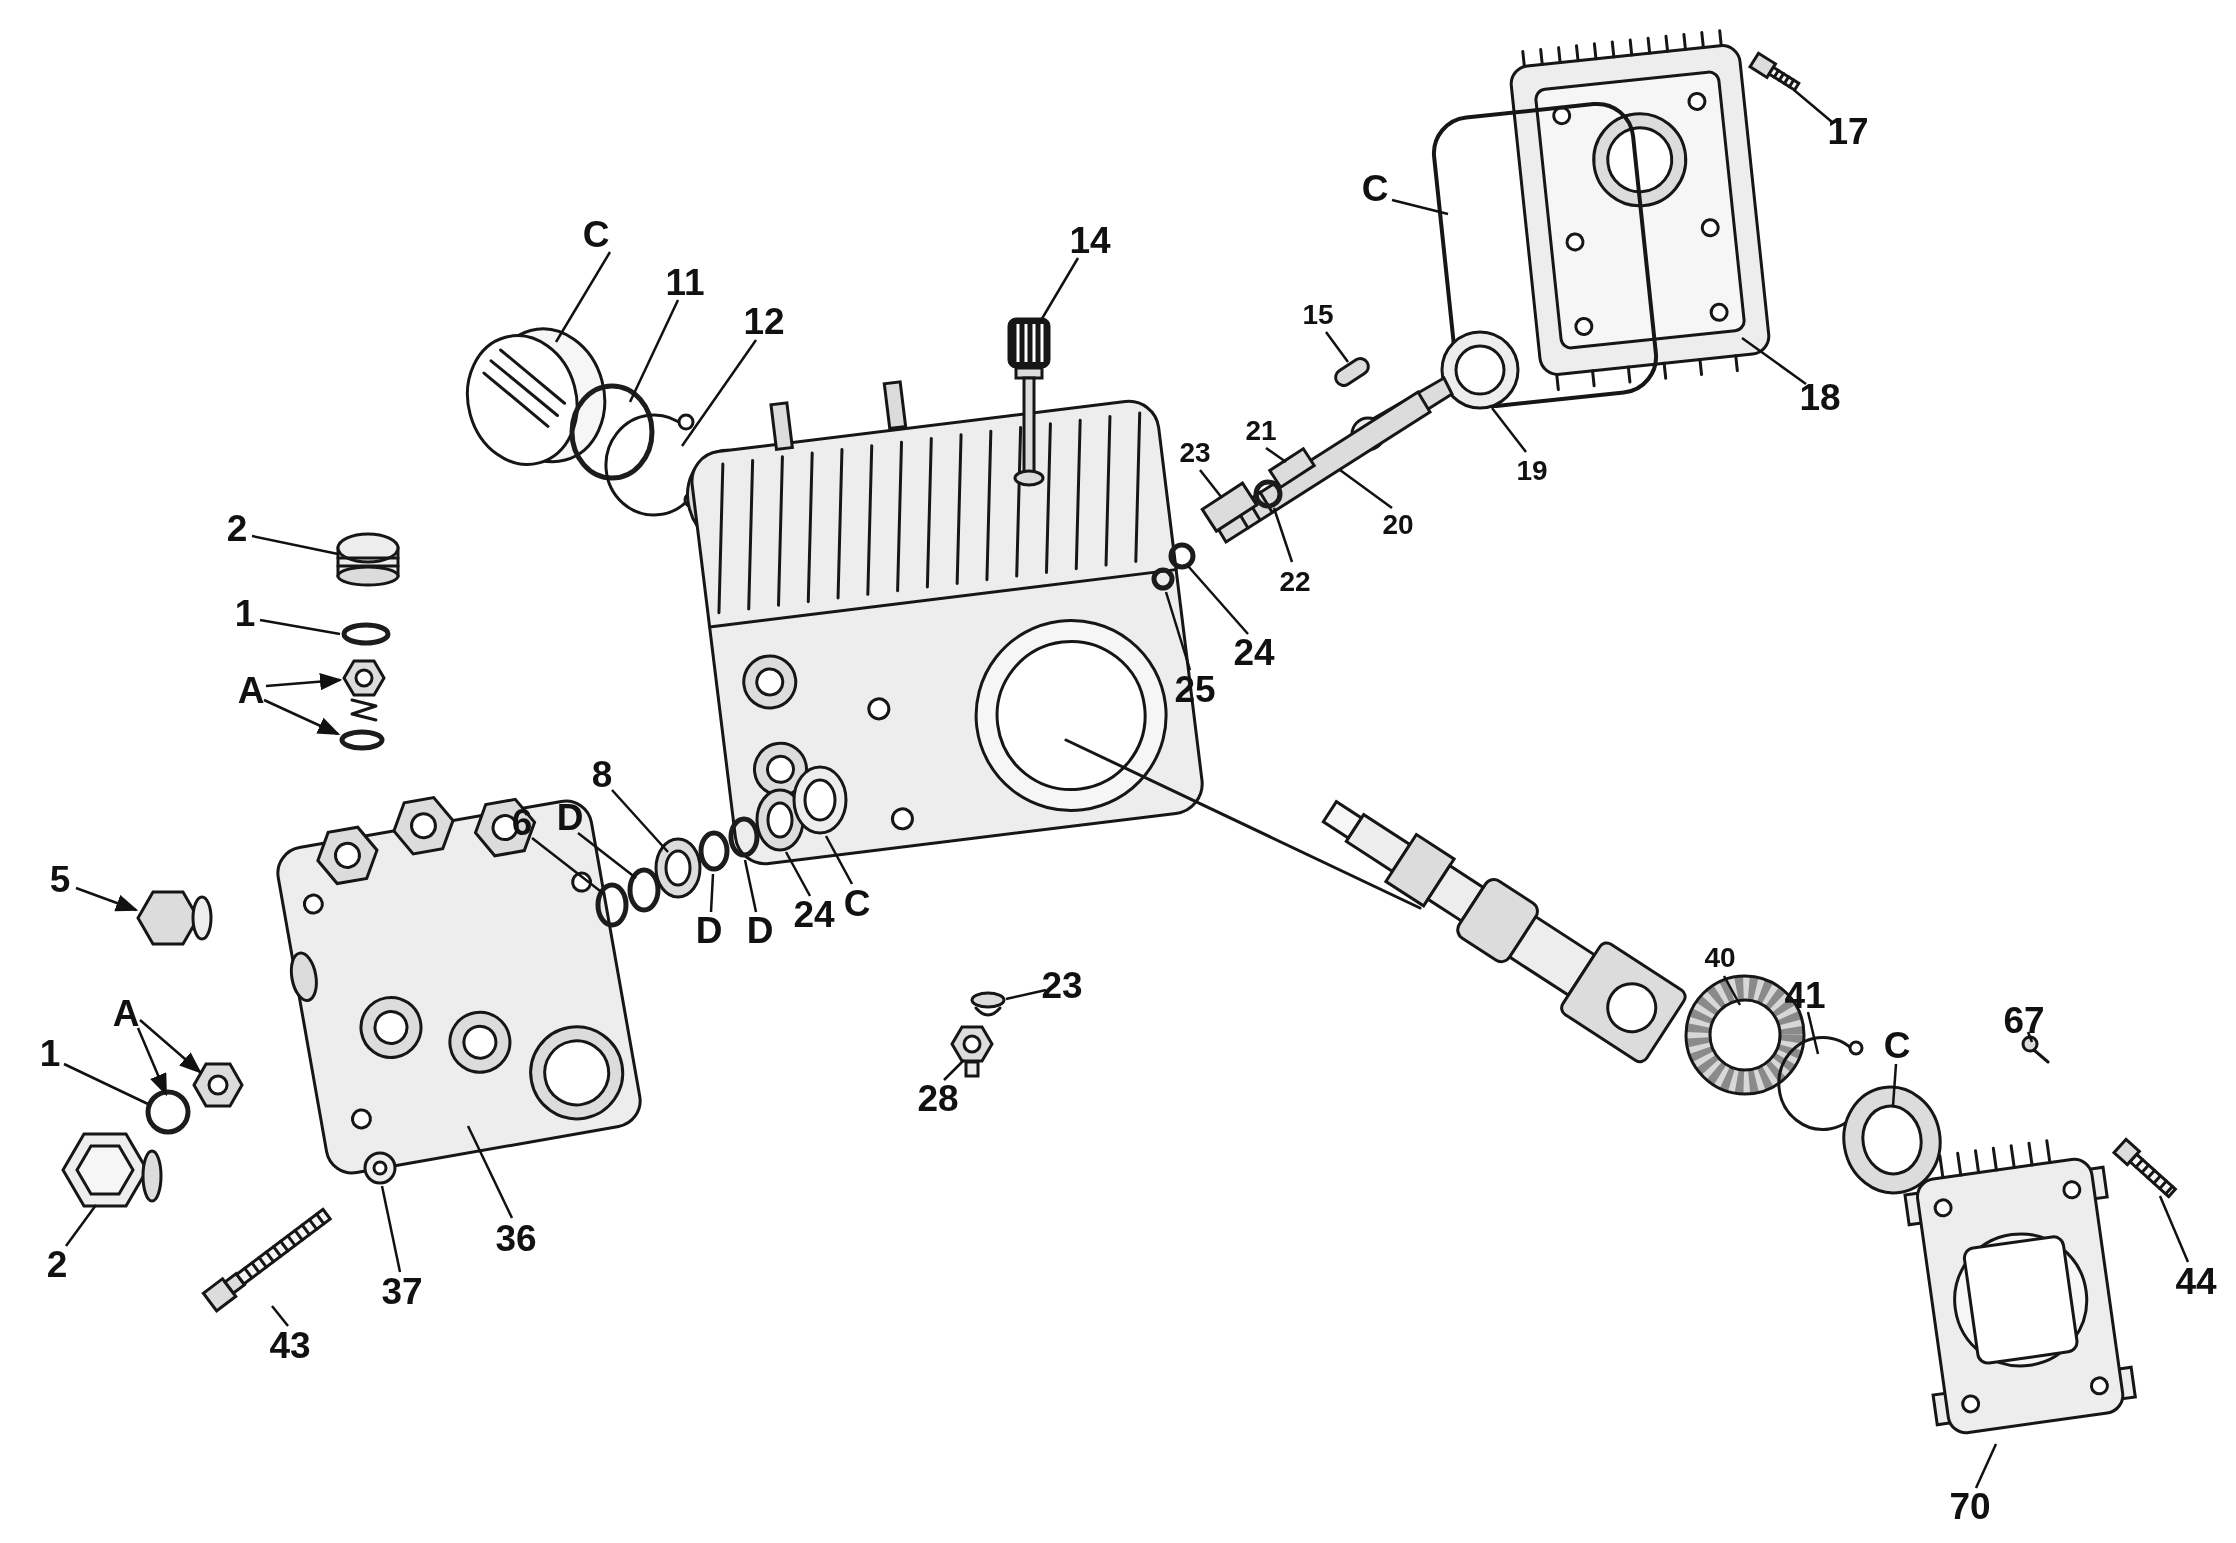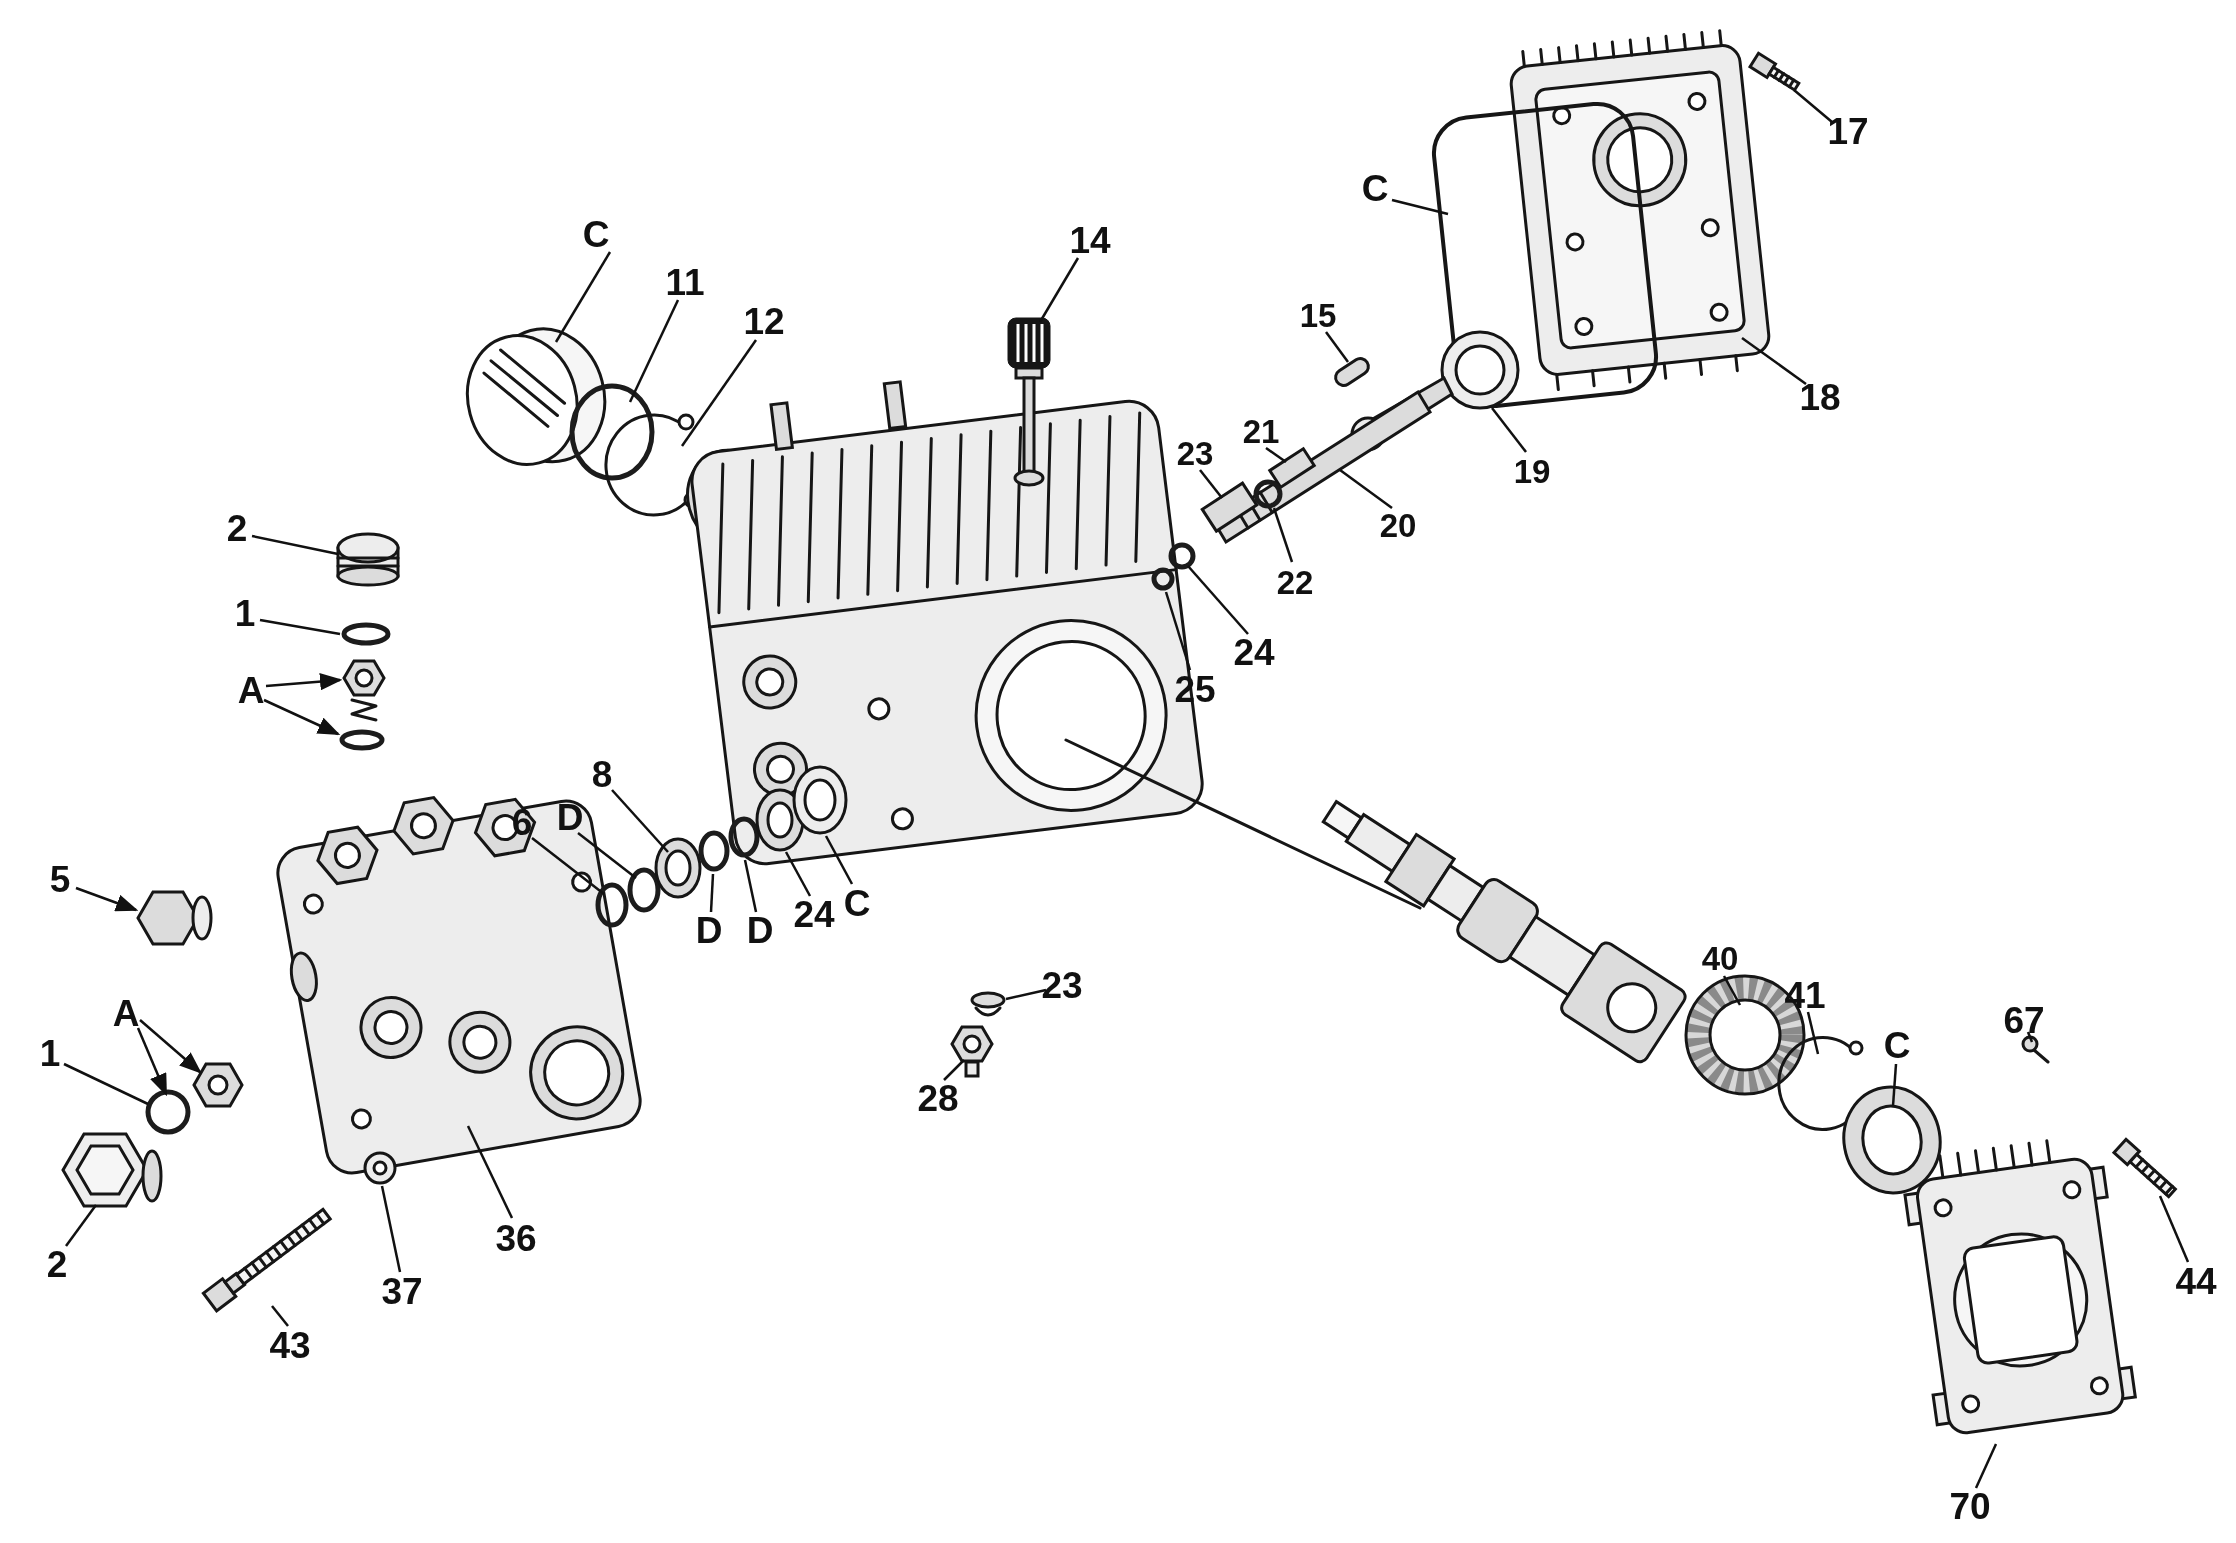--- a/index.html
+++ b/index.html
@@ -2,21 +2,21 @@
 <html><head>
 <meta charset="utf-8">
 <style>
   html,body{margin:0;padding:0;background:#fff;}
   #stage{position:relative;width:2236px;height:1543px;background:#ffffff;overflow:hidden;
          font-family:"Liberation Sans", sans-serif;}
   #art,#leader-layer{position:absolute;left:0;top:0;width:2236px;height:1543px;}
   #labels-layer{position:absolute;left:0;top:0;width:2236px;height:1543px;pointer-events:none;}
   .part-label{position:absolute;transform:translate(-50%,-50%);font-weight:bold;
               font-size:37px;color:#111;white-space:nowrap;line-height:1;}
-  .part-label.em{font-size:33px;}
+  .part-label.em{font-size:28px;}
   .leader{fill:none;stroke:#111;stroke-width:2.5px;}
   .ln{stroke:#161616;stroke-width:3;fill:none;stroke-linejoin:round;stroke-linecap:round;}
   .fill-a{fill:#ededed;stroke:#161616;stroke-width:3;}
   .fill-b{fill:#dcdcdc;stroke:#161616;stroke-width:3;}
   .fill-c{fill:#f6f6f6;stroke:#161616;stroke-width:3;}
   .fill-w{fill:#ffffff;stroke:#161616;stroke-width:3;}
   .oring{fill:none;stroke:#1c1c1c;stroke-width:5;}
 </style>
 </head>
 <body>

